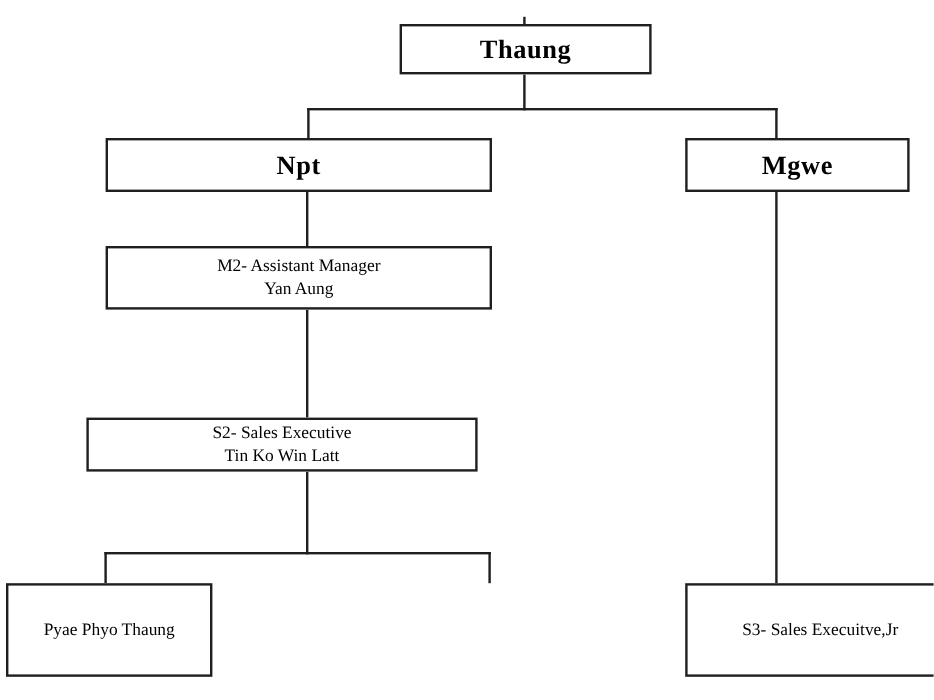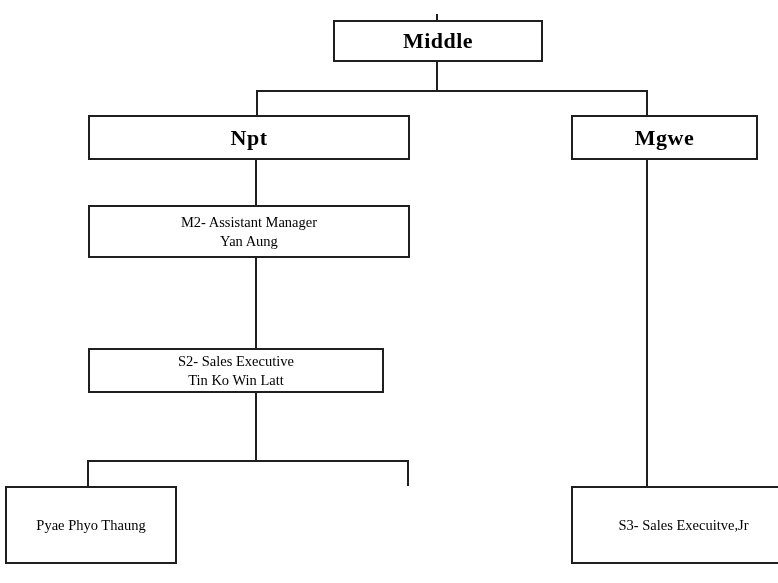--- a/index.html
+++ b/index.html
@@ -53,37 +53,37 @@
   <div class="line v" style="left:646px;top:90px;height:25px"></div>
   <div class="line v" style="left:255px;top:160px;height:45px"></div>
   <div class="line v" style="left:255px;top:258px;height:90px"></div>
   <div class="line v" style="left:255px;top:393px;height:69px"></div>
   <div class="line h" style="left:87px;top:460px;width:322px"></div>
   <div class="line v" style="left:87px;top:460px;height:26px"></div>
   <div class="line v" style="left:407px;top:460px;height:26px"></div>
   <div class="line v" style="left:646px;top:160px;height:326px"></div>
 
   <div class="node title" style="left:333px;top:20px;width:210px;height:42px">
-    <span>Middle</span>
+    <span>Thaung</span>
   </div>
 
   <div class="node title" style="left:88px;top:115px;width:322px;height:45px">
     <span>Npt</span>
   </div>
 
   <div class="node title" style="left:571px;top:115px;width:187px;height:45px">
     <span>Mgwe</span>
   </div>
 
   <div class="node detail" style="left:88px;top:205px;width:322px;height:53px">
     <div>M2- Assistant Manager</div>
     <div>Yan Aung</div>
   </div>
 
-  <div class="node detail" style="left:88px;top:348px;width:296px;height:45px">
+  <div class="node detail" style="left:72px;top:348px;width:326px;height:45px">
     <div>S2- Sales Executive</div>
     <div>Tin Ko Win Latt</div>
   </div>
 
   <div class="node detail" style="left:5px;top:486px;width:172px;height:78px">
     <div>Pyae Phyo Thaung</div>
   </div>
 
 
   <div class="node detail" style="left:571px;top:486px;width:225px;height:78px">

